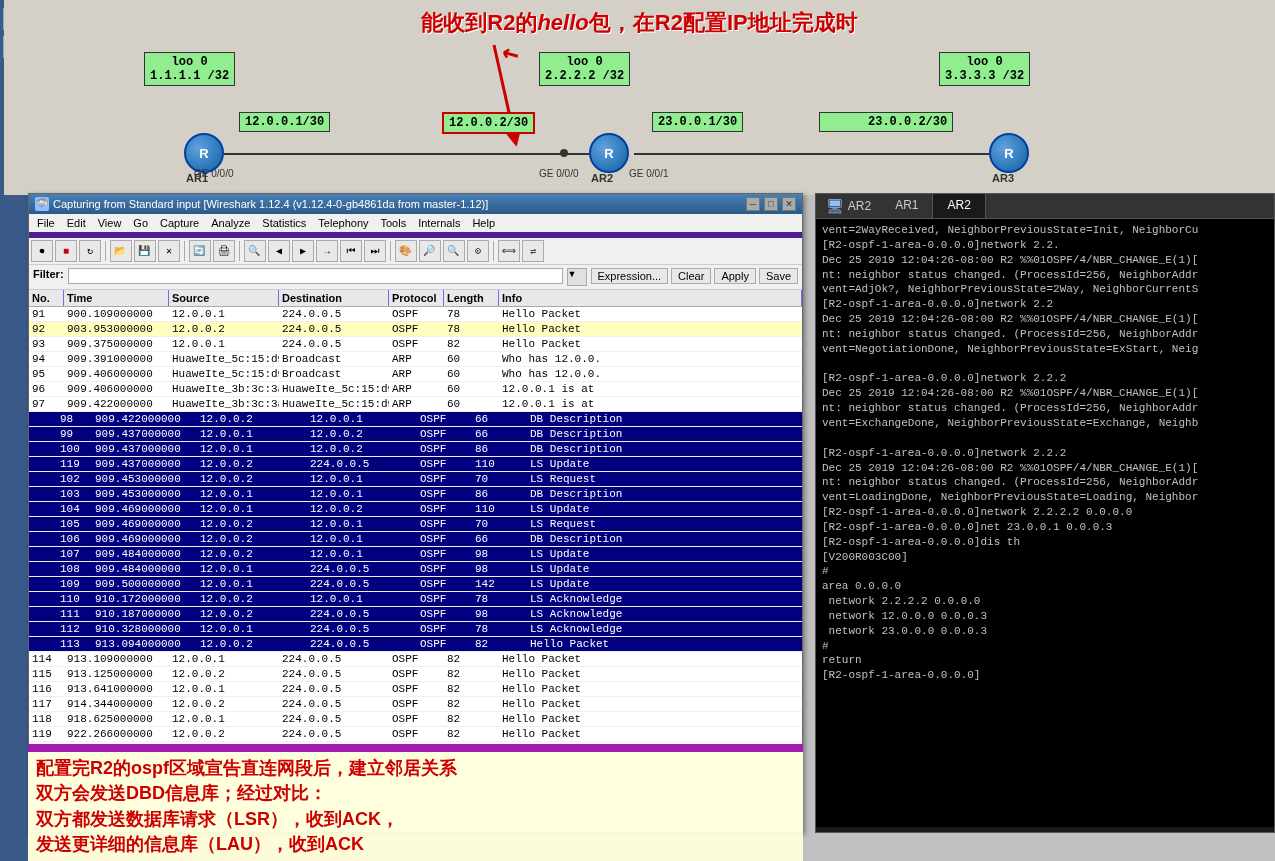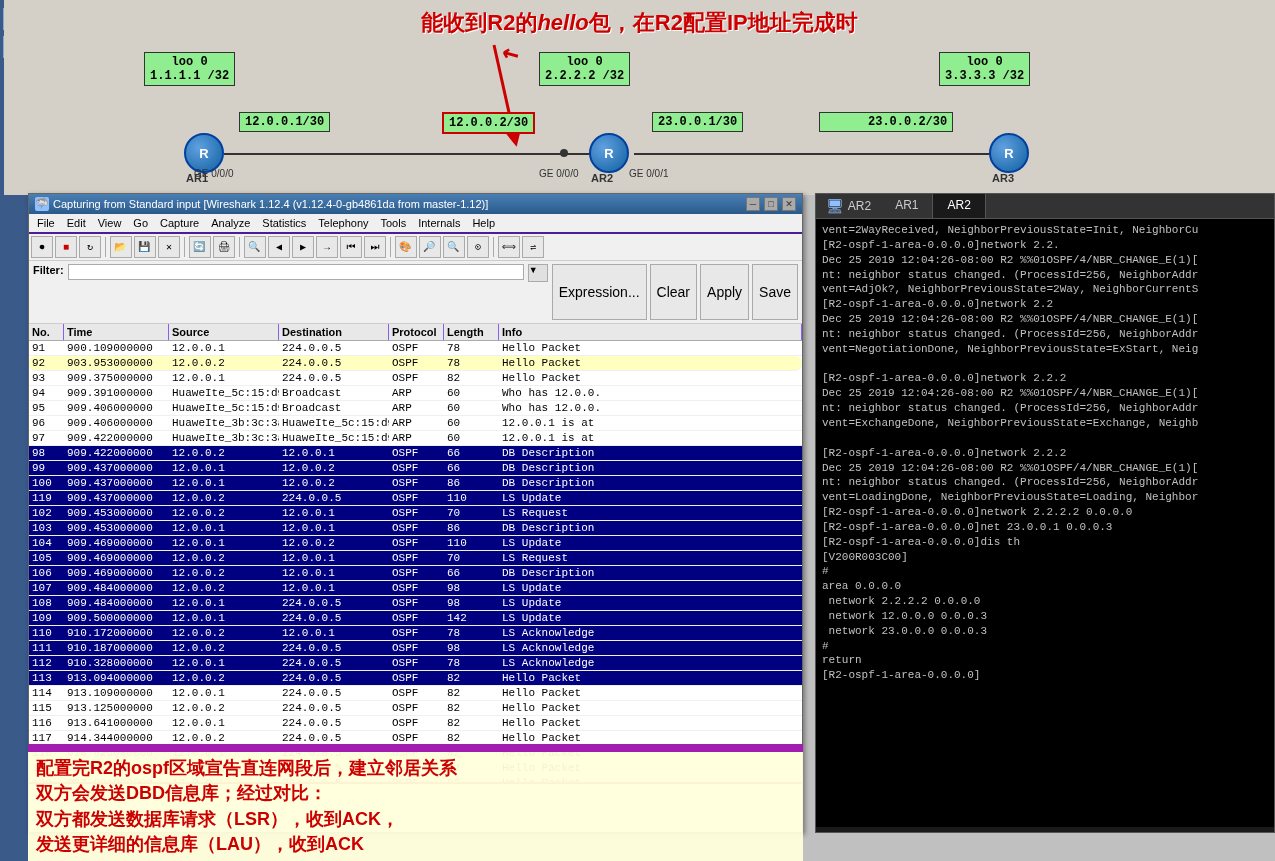--- a/index.html
+++ b/index.html
@@ -54,21 +54,21 @@
       width: 14px; height: 14px;
       background: #aaa;
       border: 1px solid #777;
       cursor: pointer;
       display: flex; align-items: center; justify-content: center;
       font-size: 9px; color: #333;
     }
 
     .ws-menubar {
       background: #f0f0f0;
-      border-bottom: 2px solid #4c1d95;
+      border-bottom: 6px solid #4c1d95;
       display: flex;
       font-size: 11px;
       font-family: Arial, sans-serif;
       padding: 1px 2px;
     }
     .ws-menu-item {
       padding: 2px 6px;
       cursor: pointer;
       white-space: nowrap;
     }
@@ -110,25 +110,25 @@
       width: 20px; height: 18px;
       background: #e0e0e0;
       border: 1px solid #aaa;
       cursor: pointer;
       font-size: 9px;
     }
     .ws-filter-btns {
       display: flex; gap: 3px;
     }
     .ws-filter-action-btn {
-      padding: 19px 6px;
+      padding: 1px 6px;
       background: #e8e8e8;
       border: 1px solid #aaa;
       cursor: pointer;
-      font-size: 14px; font-family: Arial, sans-serif;
+      font-size: 11px; font-family: Arial, sans-serif;
     }
 
     
     .ws-packet-list {
       background: white;
       overflow-y: auto;
       font-size: 11px;
       font-family: 'Courier New', monospace;
     }
 
@@ -155,22 +155,22 @@
       border-bottom: 1px solid #f0f0f0;
     }
     .ws-packet-row div {
       padding: 1px 3px;
       white-space: nowrap;
       overflow: hidden;
       font-size: 11px;
     }
 
     .row-white { background: white; color: black; }
-    .row-yellow { background: #ffffc0; color: black; border-radius: 7px; }
-    .row-dark-blue { background: #000080; color: white; }
+    .row-yellow { background: #ffffc0; color: black; }
+    .row-dark-blue { background: #000080; color: white; padding-left: 28px; }
 
     
     #bottom-annotation {
       position: absolute;
       bottom: 0; left: 28px;
       width: 775px;
       background: rgba(255,255,220,0.95);
       padding: 4px 8px;
       font-size: 18px;
       font-family: '黑体', SimHei, Arial, sans-serif;

